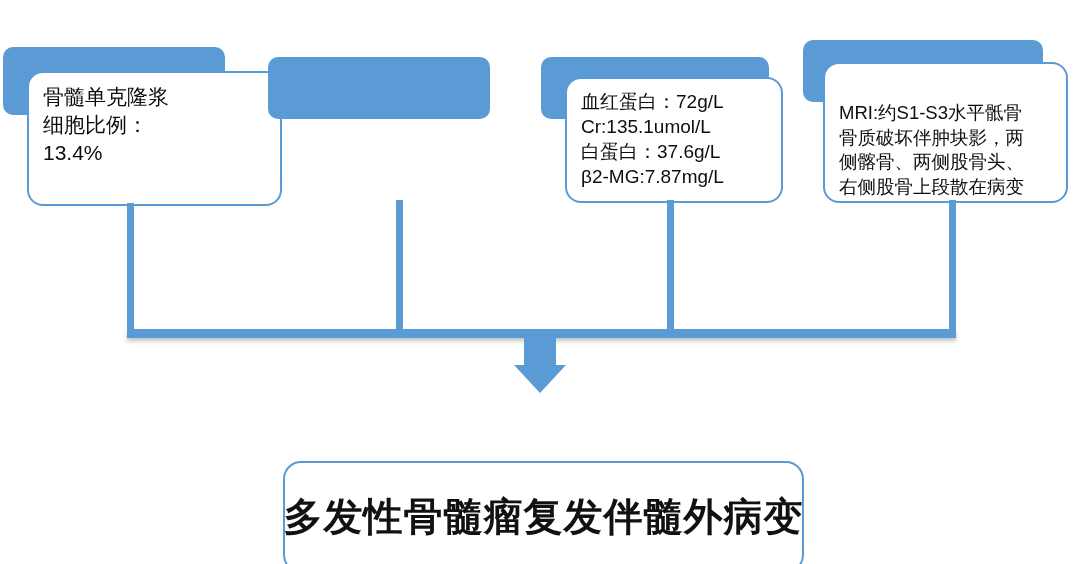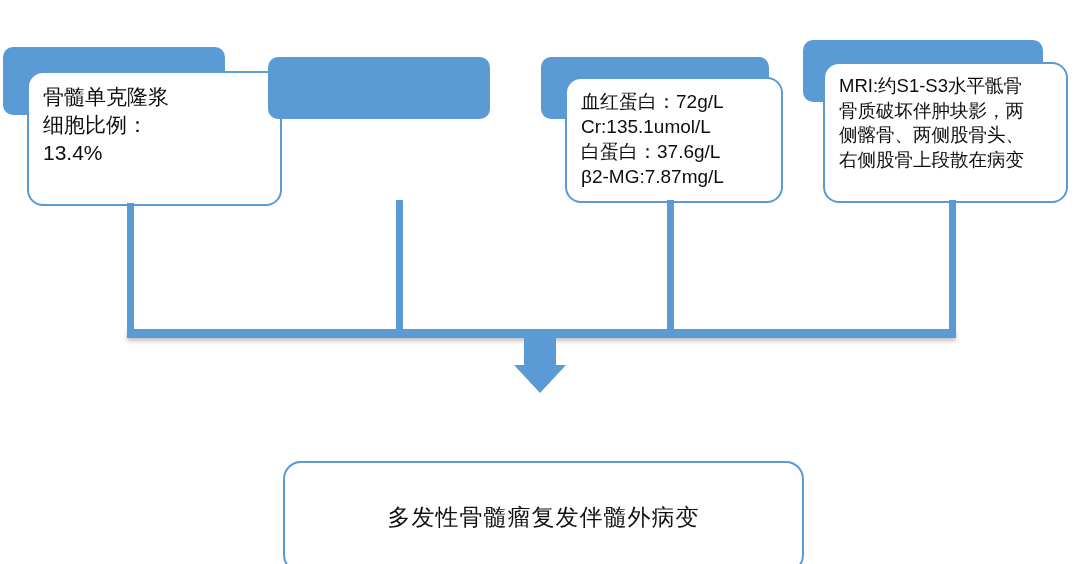--- a/index.html
+++ b/index.html
@@ -42,20 +42,21 @@
     white-space: pre-line;
     letter-spacing: 0px;
   }
   .card-text.small {
     font-size: 19px;
     line-height: 25px;
   }
   .card-text.tiny {
     font-size: 18.5px;
     line-height: 24.5px;
+    margin-top: 27px;
   }
 
   
   .vline {
     position: absolute;
     width: 7px;
     background: #5B9BD5;
   }
   .hbar {
     position: absolute;
@@ -81,22 +82,22 @@
     position: absolute;
     background: #FFFFFF;
     border: 2.5px solid #5B9BD5;
     border-radius: 18px;
     box-sizing: border-box;
     display: flex;
     align-items: center;
     justify-content: center;
   }
   .result-text {
-    font-size: 23px;
-    font-weight: normal;
+    font-size: 39px;
+    font-weight: bold;
     color: #111111;
     letter-spacing: 1px;
     white-space: nowrap;
   }
 </style>
 </head>
 <body>
 
 <div id="canvas">
 

